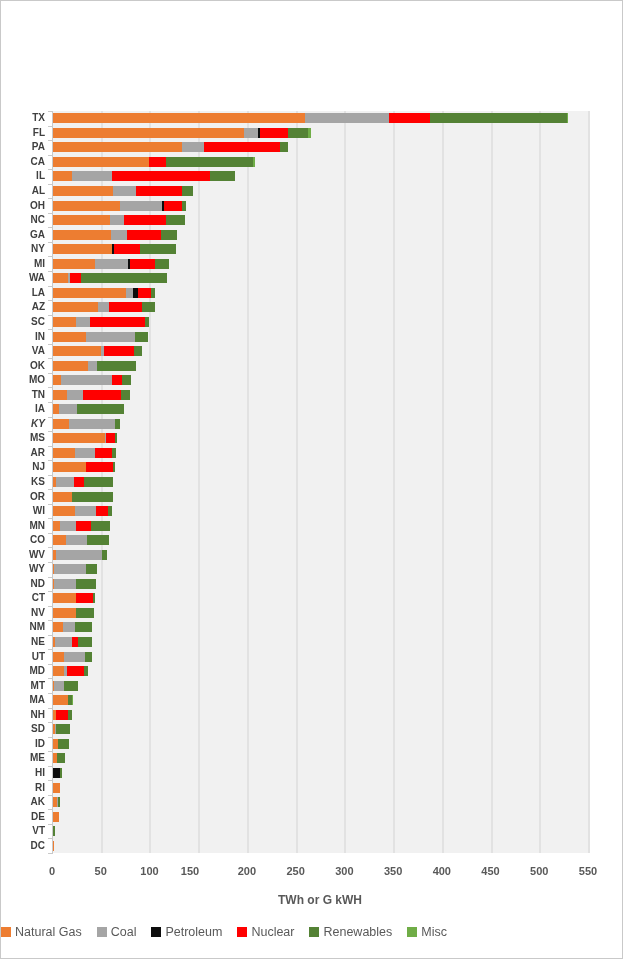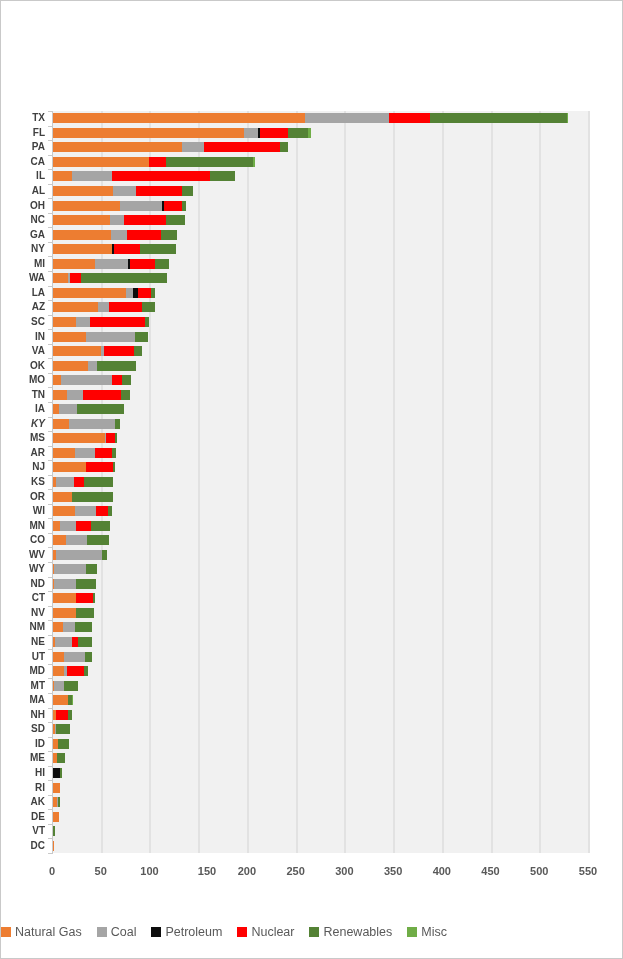--- a/index.html
+++ b/index.html
@@ -435,31 +435,32 @@
       <div class="y-label" style="top: 670.529px;">RI</div>
       <div class="y-label" style="top: 685.078px;">AK</div>
       <div class="y-label" style="top: 699.627px;">DE</div>
       <div class="y-label" style="top: 714.176px;">VT</div>
       <div class="y-label" style="top: 728.725px;">DC</div>
     </div>
   <div id="x-labels">
       <div class="x-label" style="left: 0px;">0</div>
       <div class="x-label" style="left: 48.7273px;">50</div>
       <div class="x-label" style="left: 97.4545px;">100</div>
-      <div class="x-label" style="left: 155px;">150</div>
+      <div class="x-label" style="left: 138px;">150</div>
       <div class="x-label" style="left: 194.909px;">200</div>
       <div class="x-label" style="left: 243.636px;">250</div>
       <div class="x-label" style="left: 292.364px;">300</div>
       <div class="x-label" style="left: 341.091px;">350</div>
       <div class="x-label" style="left: 389.818px;">400</div>
       <div class="x-label" style="left: 438.545px;">450</div>
       <div class="x-label" style="left: 487.273px;">500</div>
       <div class="x-label" style="left: 536px;">550</div>
     </div>
 
+  <div id="x-axis-title">TWh or G kWH</div>
 
   <div id="legend">
       <div class="legend-item">
         <span class="legend-swatch" style="background: rgb(237, 125, 49);"></span>
         <span class="legend-label">Natural Gas</span>
       </div>
       <div class="legend-item">
         <span class="legend-swatch" style="background: rgb(165, 165, 165);"></span>
         <span class="legend-label">Coal</span>
       </div>

